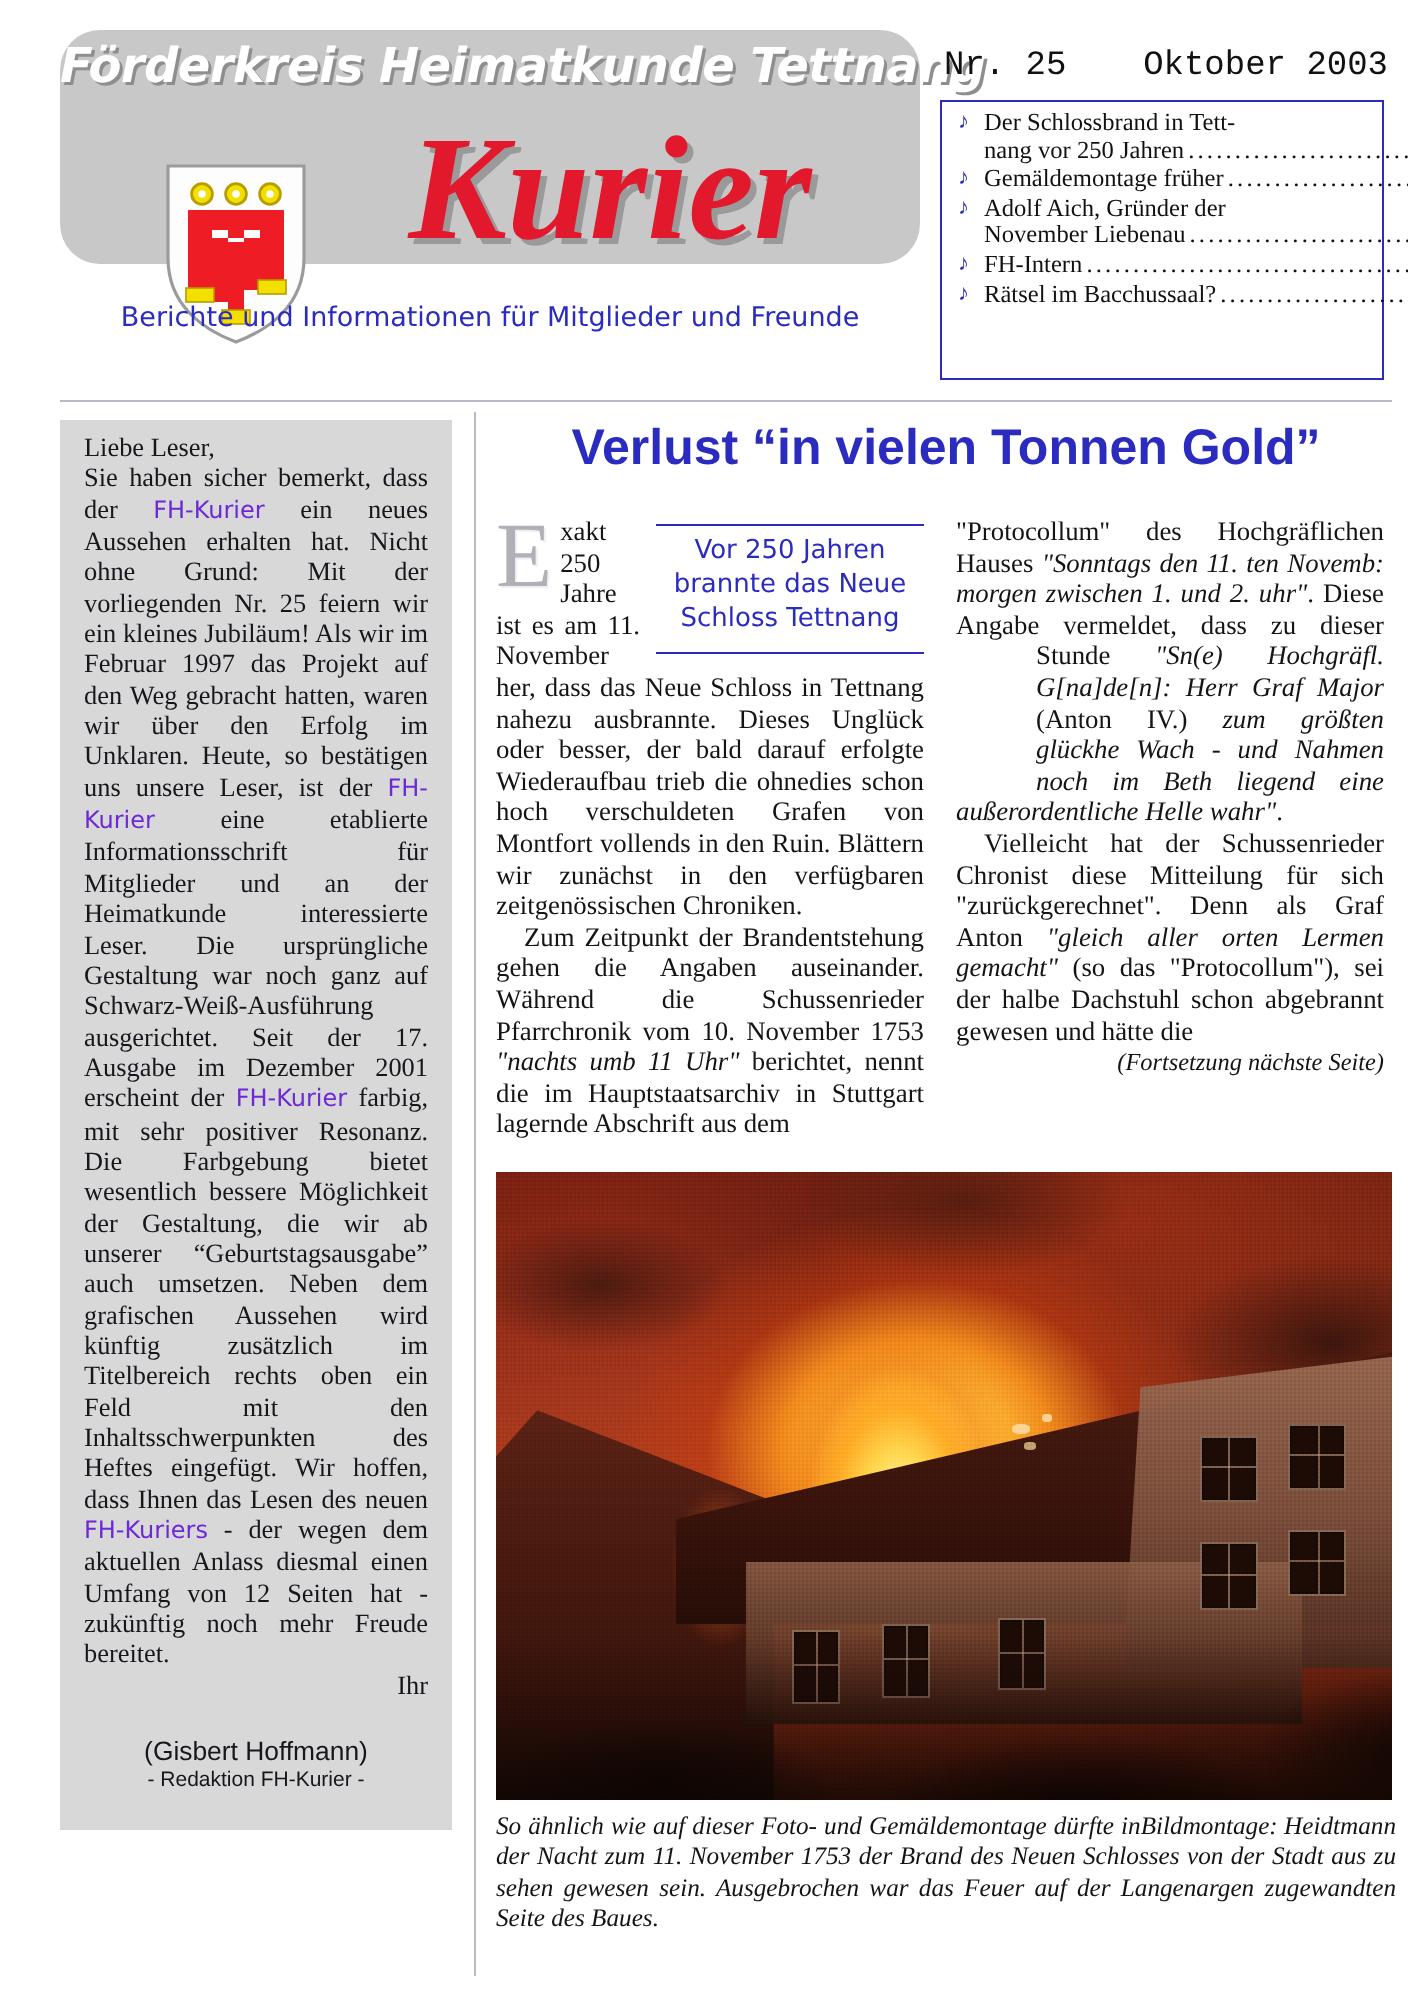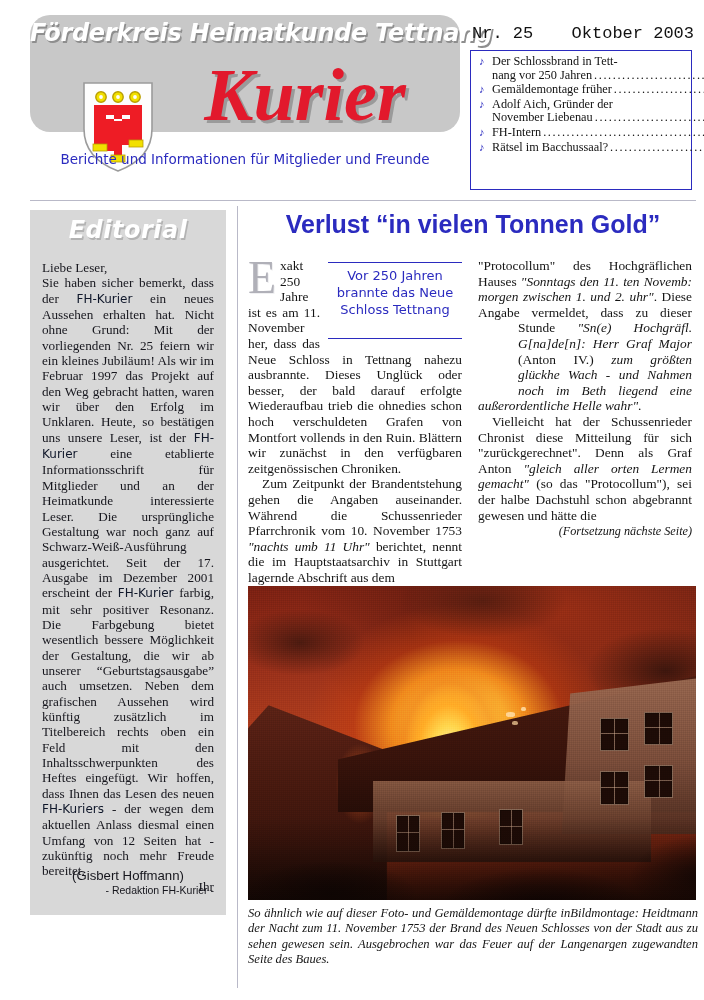--- a/index.html
+++ b/index.html
@@ -168,34 +168,34 @@
     font-family: "Liberation Serif", serif;
     font-size: 13.2px;
     line-height: 15.35px;
     color: #16161d;
     text-align: justify;
     text-justify: inter-word;
     hyphens: manual;
   }
   #editorial-body .salut { display: block; text-align: left; }
   .brandname {
-    color: #0f172a;
+    color: #6d28d9;
     font-family: "DejaVu Sans", sans-serif;
     font-size: 12px;
   }
   #editorial-signoff {
     position: absolute;
     left: 12px; bottom: 18px;
     width: 172px;
     text-align: center;
     font-family: Liberation Sans, sans-serif;
     color: #16161d;
   }
   #signoff-name { font-size: 13.2px; line-height: 16px; }
-  #signoff-role { font-size: 10.5px; line-height: 13px; text-align: right; }
+  #signoff-role { font-size: 10.5px; line-height: 13px; }
 
   
   #article-headline {
     position: absolute;
     left: 248px; top: 210px;
     width: 450px;
     text-align: center;
     font-family: Liberation Sans, sans-serif;
     font-weight: bold;
     font-size: 25px;
@@ -227,21 +227,21 @@
     color: #b0b0b8;
     text-shadow: 1px 1px 0 #f0f0f2;
   }
   .src-quote { font-style: italic; }
 
   
   #pullquote {
     float: right;
     width: 134px;
     margin: 4px 0 4px 8px;
-    padding: 4px 0 20px 0;
+    padding: 4px 0 8px 0;
     border-top: 1.5px solid #2b2bbf;
     border-bottom: 1.5px solid #2b2bbf;
     text-align: center;
     font-family: "DejaVu Sans", sans-serif;
     font-size: 13px;
     line-height: 17px;
     color: #2b2bbf;
     text-indent: 0;
   }
   
@@ -452,21 +452,20 @@
           </span>
         </span>
       </div>
     </div>
 </div>
 
 <div class="hr-thin" id="divider-top"></div>
 <div id="divider-vert"></div>
 
 <div id="editorial">
-  <div id="editorial-heading">Editorial</div>
   <div id="editorial-body">
     <span class="salut">Liebe Leser,</span><span>Sie haben sicher bemerkt, dass der </span><span class="brandname">FH-Kurier</span><span> ein neues Aussehen erhalten hat. Nicht ohne Grund: Mit der vorliegenden Nr. 25 feiern wir ein kleines Jubiläum! Als wir im Februar 1997 das Projekt auf den Weg gebracht hatten, waren wir über den Erfolg im Unklaren. Heute, so bestätigen uns unsere Leser, ist der </span><span class="brandname">FH-Kurier</span><span> eine etablierte Informationsschrift für Mitglieder und an der Heimatkunde interessierte Leser. Die ursprüngliche Gestaltung war noch ganz auf Schwarz-Weiß-Ausführung ausgerichtet. Seit der 17. Ausgabe im Dezember 2001 erscheint der </span><span class="brandname">FH-Kurier</span><span> farbig, mit sehr positiver Resonanz. Die Farbgebung bietet wesentlich bessere Möglichkeit der Gestaltung, die wir ab unserer “Geburtstagsausgabe” auch umsetzen. Neben dem grafischen Aussehen wird künftig zusätzlich im Titelbereich rechts oben ein Feld mit den Inhaltsschwerpunkten des Heftes eingefügt. Wir hoffen, dass Ihnen das Lesen des neuen </span><span class="brandname">FH-Kuriers</span><span> - der wegen dem aktuellen Anlass diesmal einen Umfang von 12 Seiten hat - zukünftig noch mehr Freude bereitet.</span>
     <div style="text-align:right;text-indent:16px;">Ihr</div>
   </div>
   <div id="editorial-signoff">
     <div id="signoff-name">(Gisbert Hoffmann)</div>
     <div id="signoff-role">- Redaktion FH-Kurier -</div>
   </div>
 </div>
 

